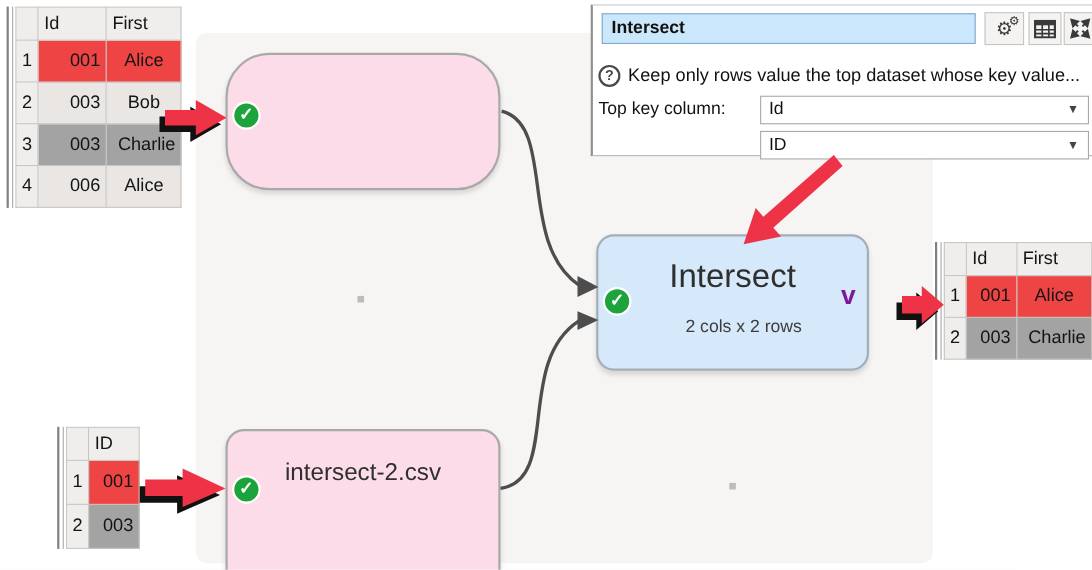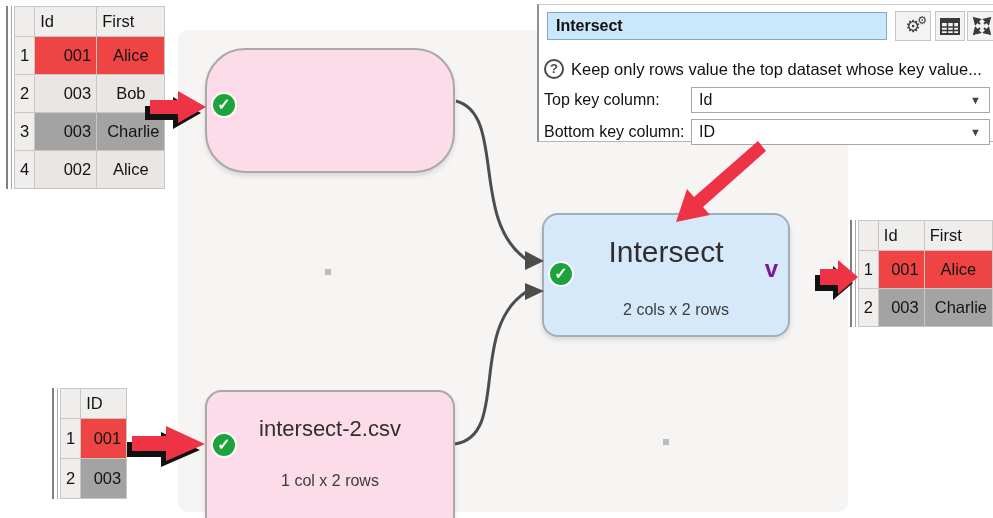--- a/index.html
+++ b/index.html
@@ -16,21 +16,21 @@
   
   .node{
     position:absolute;border:2px solid #a9a9a9;box-sizing:border-box;
     box-shadow:0 3px 5px rgba(0,0,0,0.12);text-align:center;
   }
   .node-pink{background:#fbdce8;border-radius:40px;width:250px;height:125px;}
   .node-blue{background:#d6e9fa;border-radius:16px;width:248px;height:124px;border-color:#a3aeb8;}
   .node-title{position:absolute;left:0;right:0;top:24px;font-size:22px;color:#2f2f2f;}
   .node-blue .node-title{font-size:30px;top:20px;}
   .node-sub{position:absolute;left:0;right:0;font-size:16px;color:#3c3c3c;top:80px;}
-  .node-blue .node-sub{top:86px;margin-left:20px;}
+  .node-blue .node-sub{top:74px;margin-left:20px;}
   .check{
     position:absolute;width:26px;height:26px;border-radius:50%;
     background:#1ca33b;border:2px solid #ffffff;box-sizing:border-box;
     color:#fff;font-size:16px;font-weight:bold;line-height:22px;text-align:center;
   }
   .chevron{
     position:absolute;right:10px;top:40px;color:#7d189c;
     font-size:24px;font-weight:bold;
   }
   
@@ -113,21 +113,21 @@
       <td class="data c-id">003</td>
       <td class="data c-first">Bob</td>
     </tr>
     <tr class="r38 hl-purple">
       <td class="num">3</td>
       <td class="data c-id">003</td>
       <td class="data c-first">Charlie</td>
     </tr>
     <tr class="r38">
       <td class="num">4</td>
-      <td class="data c-id">002</td>
+      <td class="data c-id">006</td>
       <td class="data c-first">Alice</td>
     </tr>
   </tbody>
     </table>
 </div>
 
 <div class="dtable" style="left:52px;top:388px;">
   <div class="edge-bar"></div>
   <table class="grid">
     <tbody>
@@ -169,21 +169,20 @@
   </tbody>
     </table>
 </div>
 
 <div class="node node-pink" style="left:205px;top:48px;">
   <div class="check" style="left:4px;top:42px;">✓</div>
 </div>
 
 <div class="node node-pink" style="left:205px;top:390px;height:152px;border-radius:17px;">
   <div class="node-title">intersect-2.csv</div>
-  <div class="node-sub">1 col x 2 rows</div>
   <div class="check" style="left:4px;top:40px;">✓</div>
 </div>
 
 <div class="node node-blue" style="left:542px;top:213px;">
   <div class="node-title">Intersect</div>
   <div class="node-sub">2 cols x 2 rows</div>
   <div class="check" style="left:4px;top:46px;">✓</div>
   <div class="chevron">v</div>
 </div>
 
@@ -249,18 +248,17 @@
   </div>
   <div class="help-icon">?</div>
   <div class="help-text">Keep only rows value the top dataset whose key value...</div>
 
   <div class="field-label" style="top:86px;">Top key column:</div>
   <div class="combo" style="top:82px;">
     <span>Id</span>
     <span class="arr">▼</span>
   </div>
 
-  <div class="field-label" style="top:118px;">Bottom key column:</div>
   <div class="combo" style="top:114px;">
     <span>ID</span>
     <span class="arr">▼</span>
   </div>
 </div>
 
 </body></html>

